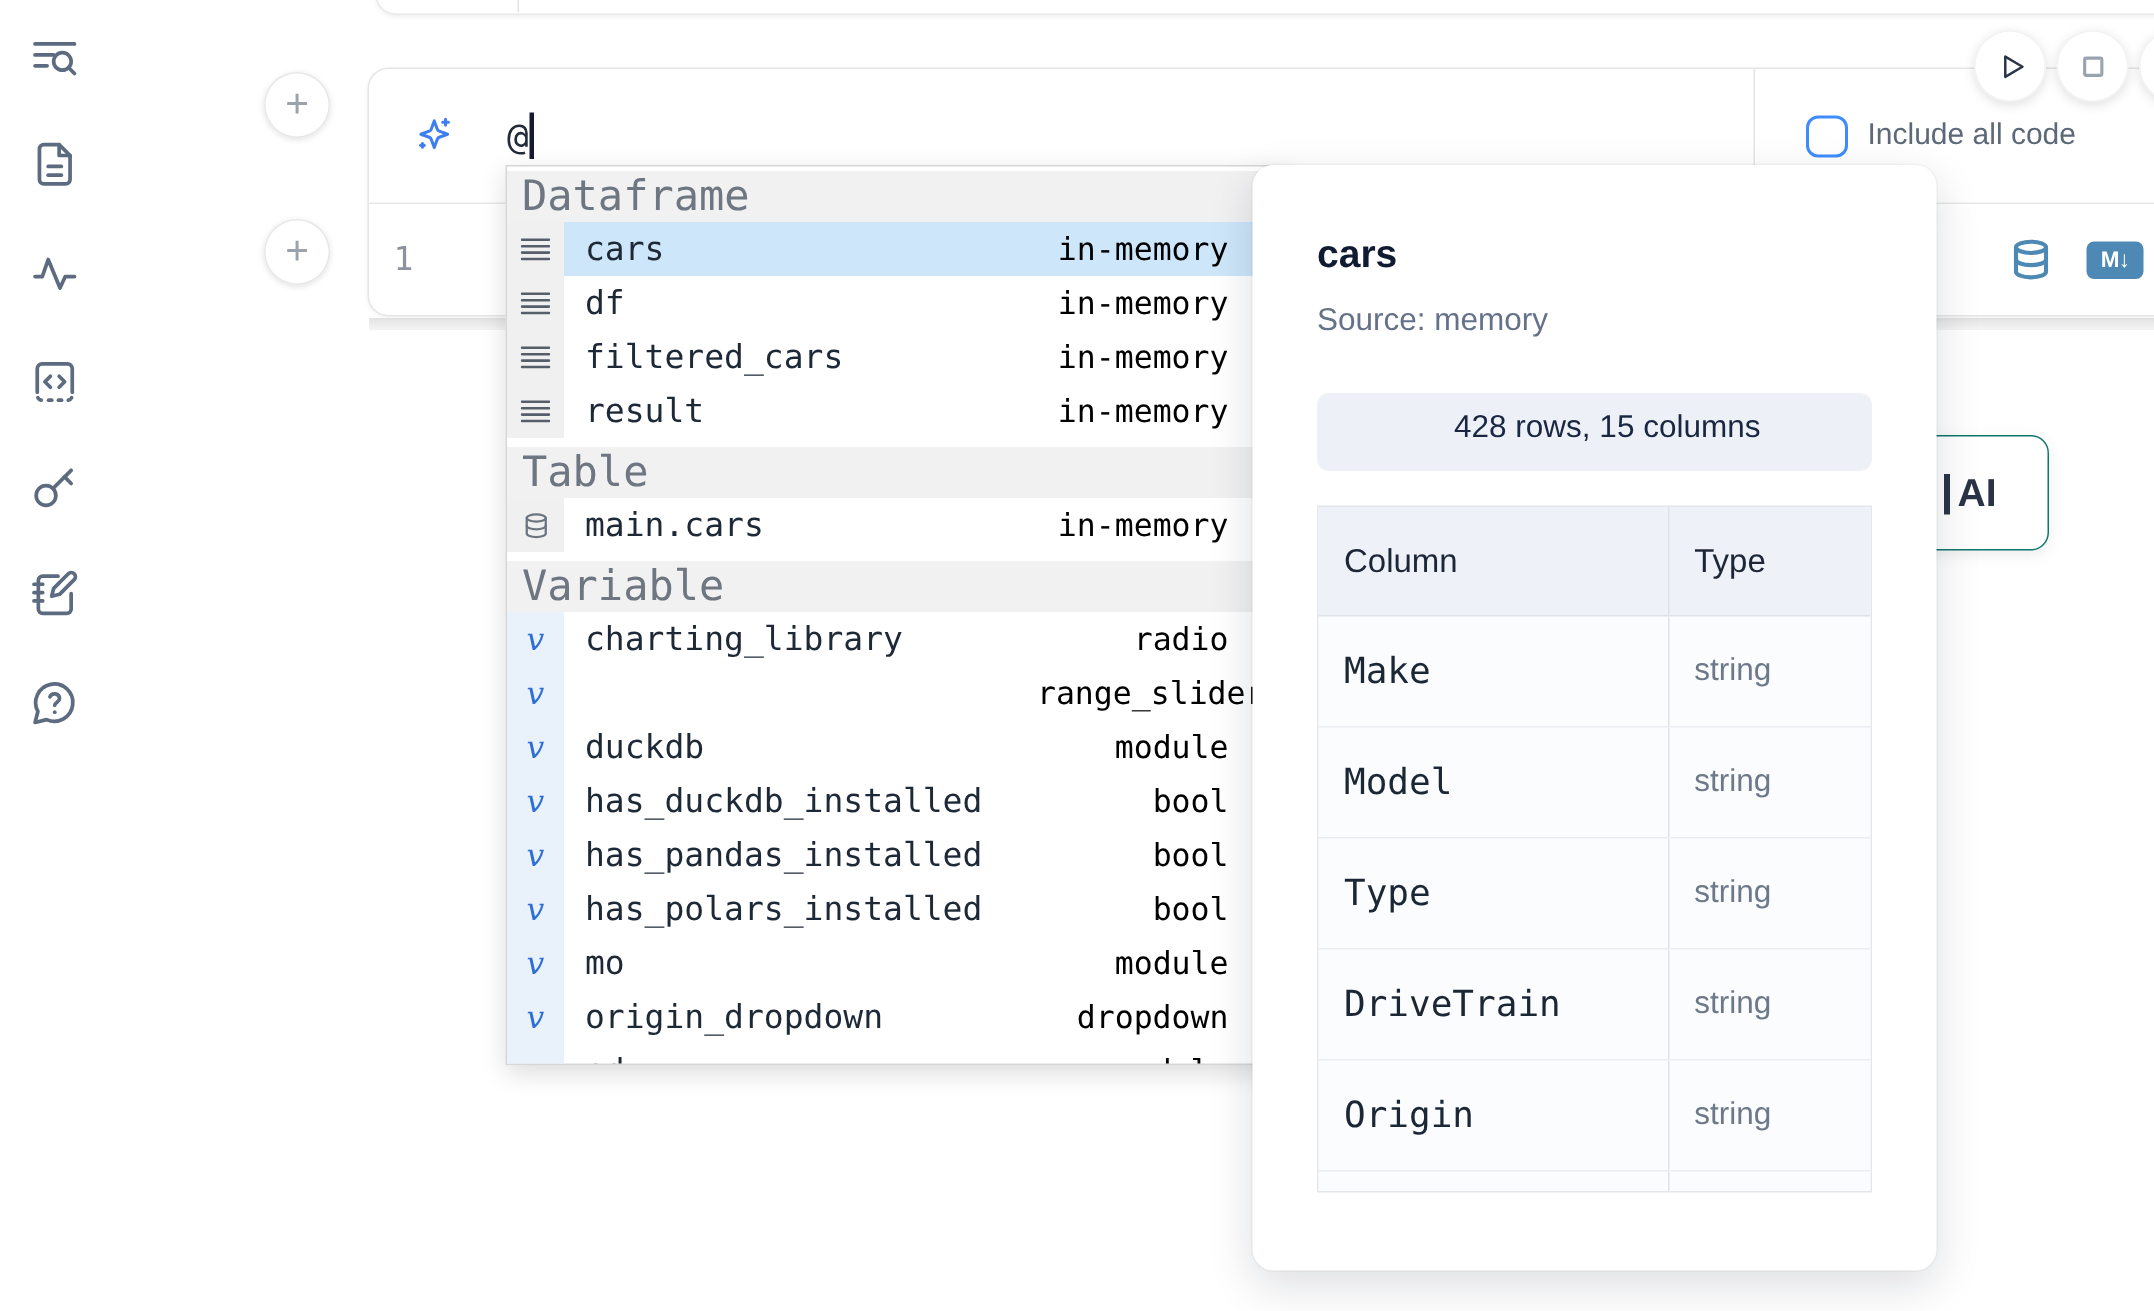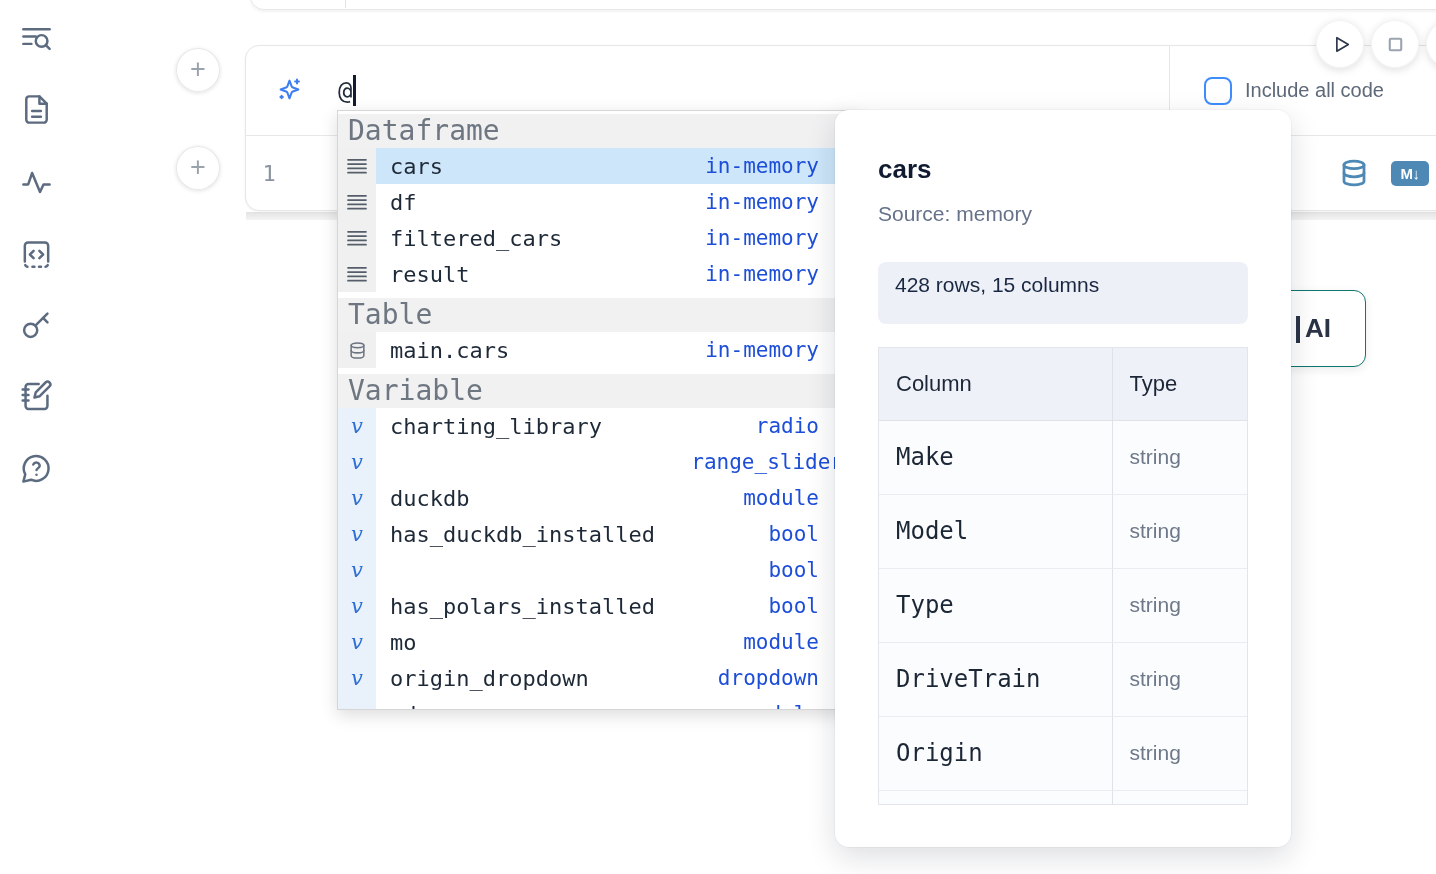--- a/index.html
+++ b/index.html
@@ -75,31 +75,31 @@
     font-family:"DejaVu Sans Mono", monospace; font-size:28px; padding-left:10px; }
   .acp-row { height:36px; display:flex; align-items:stretch; cursor:pointer; }
   .acp-gut { width:38px; flex:none; background:#f0f0f1; display:flex; align-items:center; justify-content:center; }
   .acp-gut.blue { background:#e9f1fb; }
   .acp-gut svg { fill:none; stroke-linecap:round; stroke-linejoin:round; }
   .v-glyph { font-family:"DejaVu Serif", serif; font-style:italic; font-size:21px; color:#2e6fd6; }
   .acp-body { flex:1; display:flex; align-items:center; padding-left:14px; min-width:0; }
   .acp-row.sel .acp-body { background:#cde6f9; }
   .acp-name { font-family:"DejaVu Sans Mono", monospace; font-size:22px; color:#1e2937; white-space:nowrap; }
   .acp-type { margin-left:auto; padding-right:40px; font-family:"DejaVu Sans Mono", monospace;
-    font-size:21px; color:#1d4ed8; white-space:nowrap; }
+    font-size:21px; color:#000000; white-space:nowrap; }
   .acp-type.overflow { margin-right:-24px; }
 
   
   #popup { left:835px; top:110px; width:456px; height:737px; background:#fff; border-radius:14px;
     box-shadow:0 10px 30px rgba(16,24,40,.14), 0 0 0 1px rgba(0,0,0,.03);
     padding:44px 43px 0 43px; z-index:10; }
   #popup h2 { font-size:26px; font-weight:700; color:#101b32; }
   #popup .src { margin-top:17px; font-size:21px; color:#66728a; }
-  #popup .pill { margin-top:36px; height:62px; line-height:46px; background:#edf1f7;
-    border-radius:8px; padding-left:17px; font-size:21px; color:#1a2742; }
+  #popup .pill { margin-top:36px; height:52px; line-height:46px; background:#edf1f7;
+    border-radius:8px; padding-left:17px; font-size:21px; color:#1a2742;text-align:center; }
   .tbl-wrap { margin-top:23px; height:458px; overflow:hidden; border:1px solid #e2e6eb; }
   .tbl-wrap table { width:100%; border-collapse:collapse; }
   .tbl-wrap th { height:72px; background:#eef1f7; text-align:left; padding-left:17px;
     font-size:22px; font-weight:400; color:#1d2637; border-bottom:1px solid #dfe3e8; }
   .tbl-wrap th:first-child, .tbl-wrap td:first-child { width:233px; }
   .tbl-wrap th + th, .tbl-wrap td + td { border-left:1px solid #dfe3e8; }
   .tbl-wrap td { height:74px; padding-left:17px; background:#fbfcfe; border-bottom:1px solid #e9edf1; }
   .tbl-wrap td.c-name { font-family:"DejaVu Sans Mono", monospace; font-size:24px; color:#1c2736; }
   .tbl-wrap td.c-type { font-size:21px; color:#6d7989; }
 </style>
@@ -324,20 +324,21 @@
     <div class="acp-body">
       <span class="acp-name">has_duckdb_installed</span>
       <span class="acp-type">bool</span>
     </div>
   </div>
         <div class="acp-row">
     <div class="acp-gut blue">
             <span class="v-glyph">v</span>
           </div>
     <div class="acp-body">
+      <span class="acp-name">has_pandas_installed</span>
       <span class="acp-type">bool</span>
     </div>
   </div>
         <div class="acp-row">
     <div class="acp-gut blue">
             <span class="v-glyph">v</span>
           </div>
     <div class="acp-body">
       <span class="acp-name">has_polars_installed</span>
       <span class="acp-type">bool</span>

